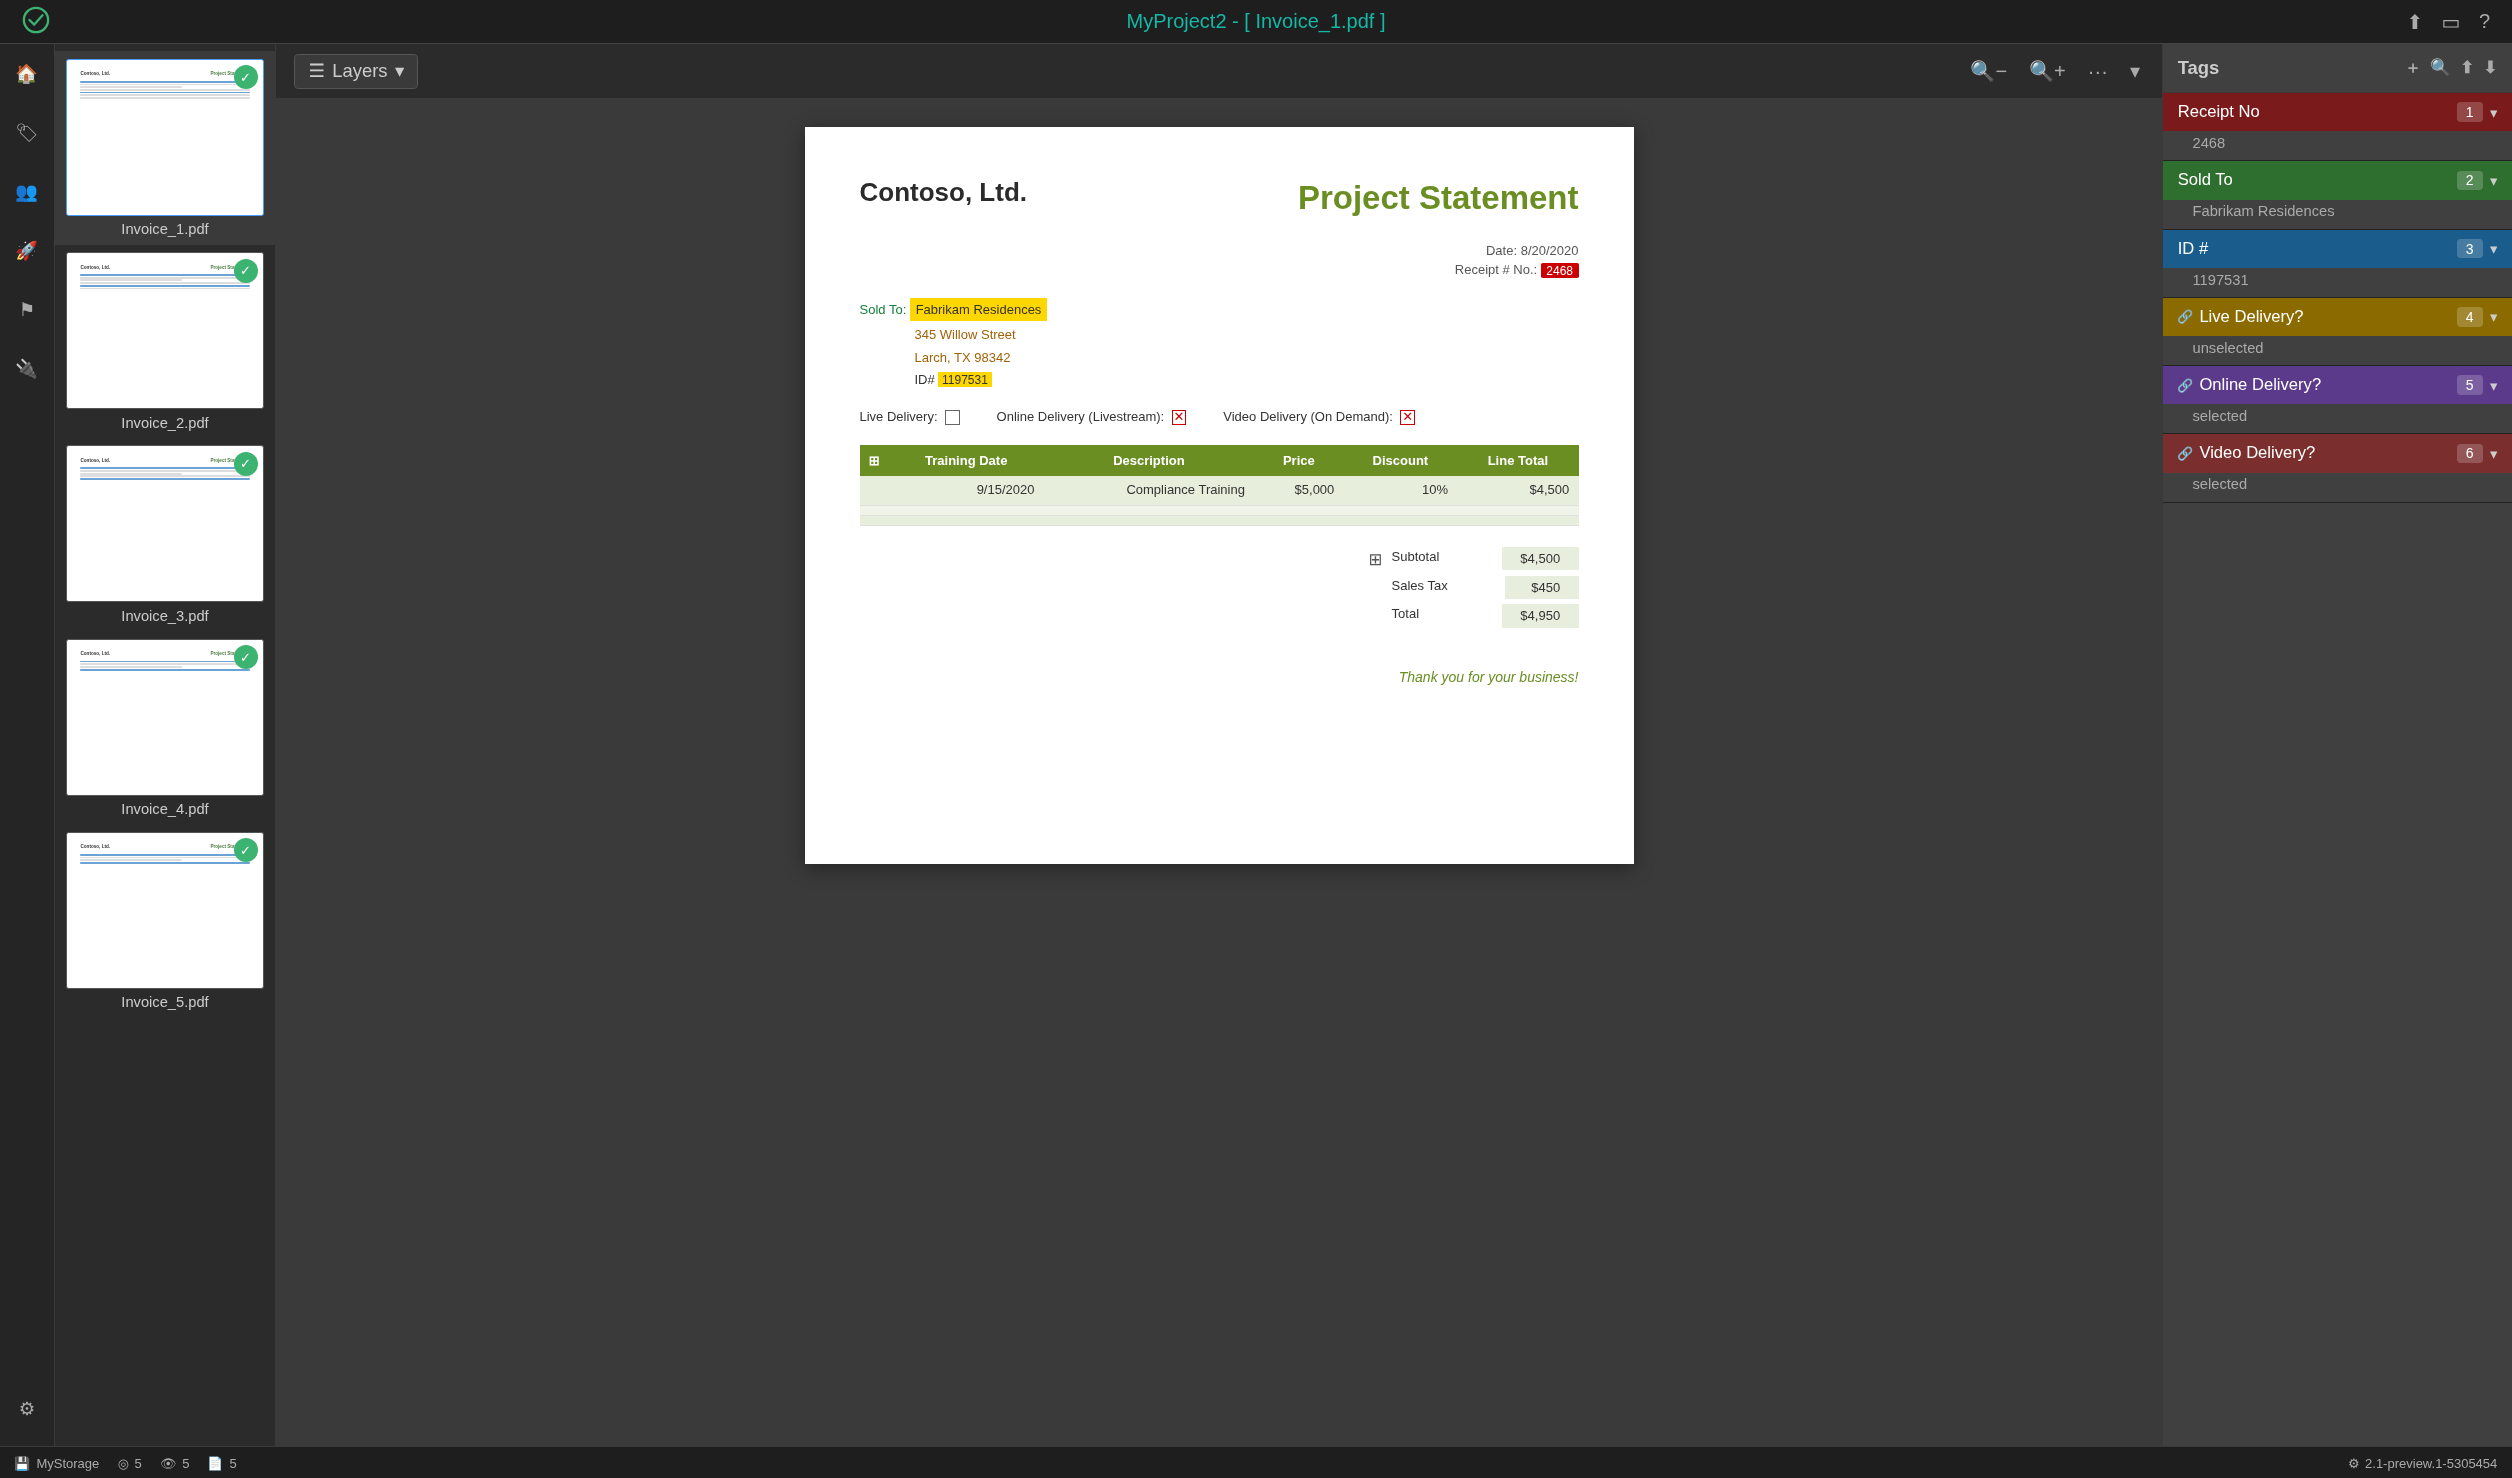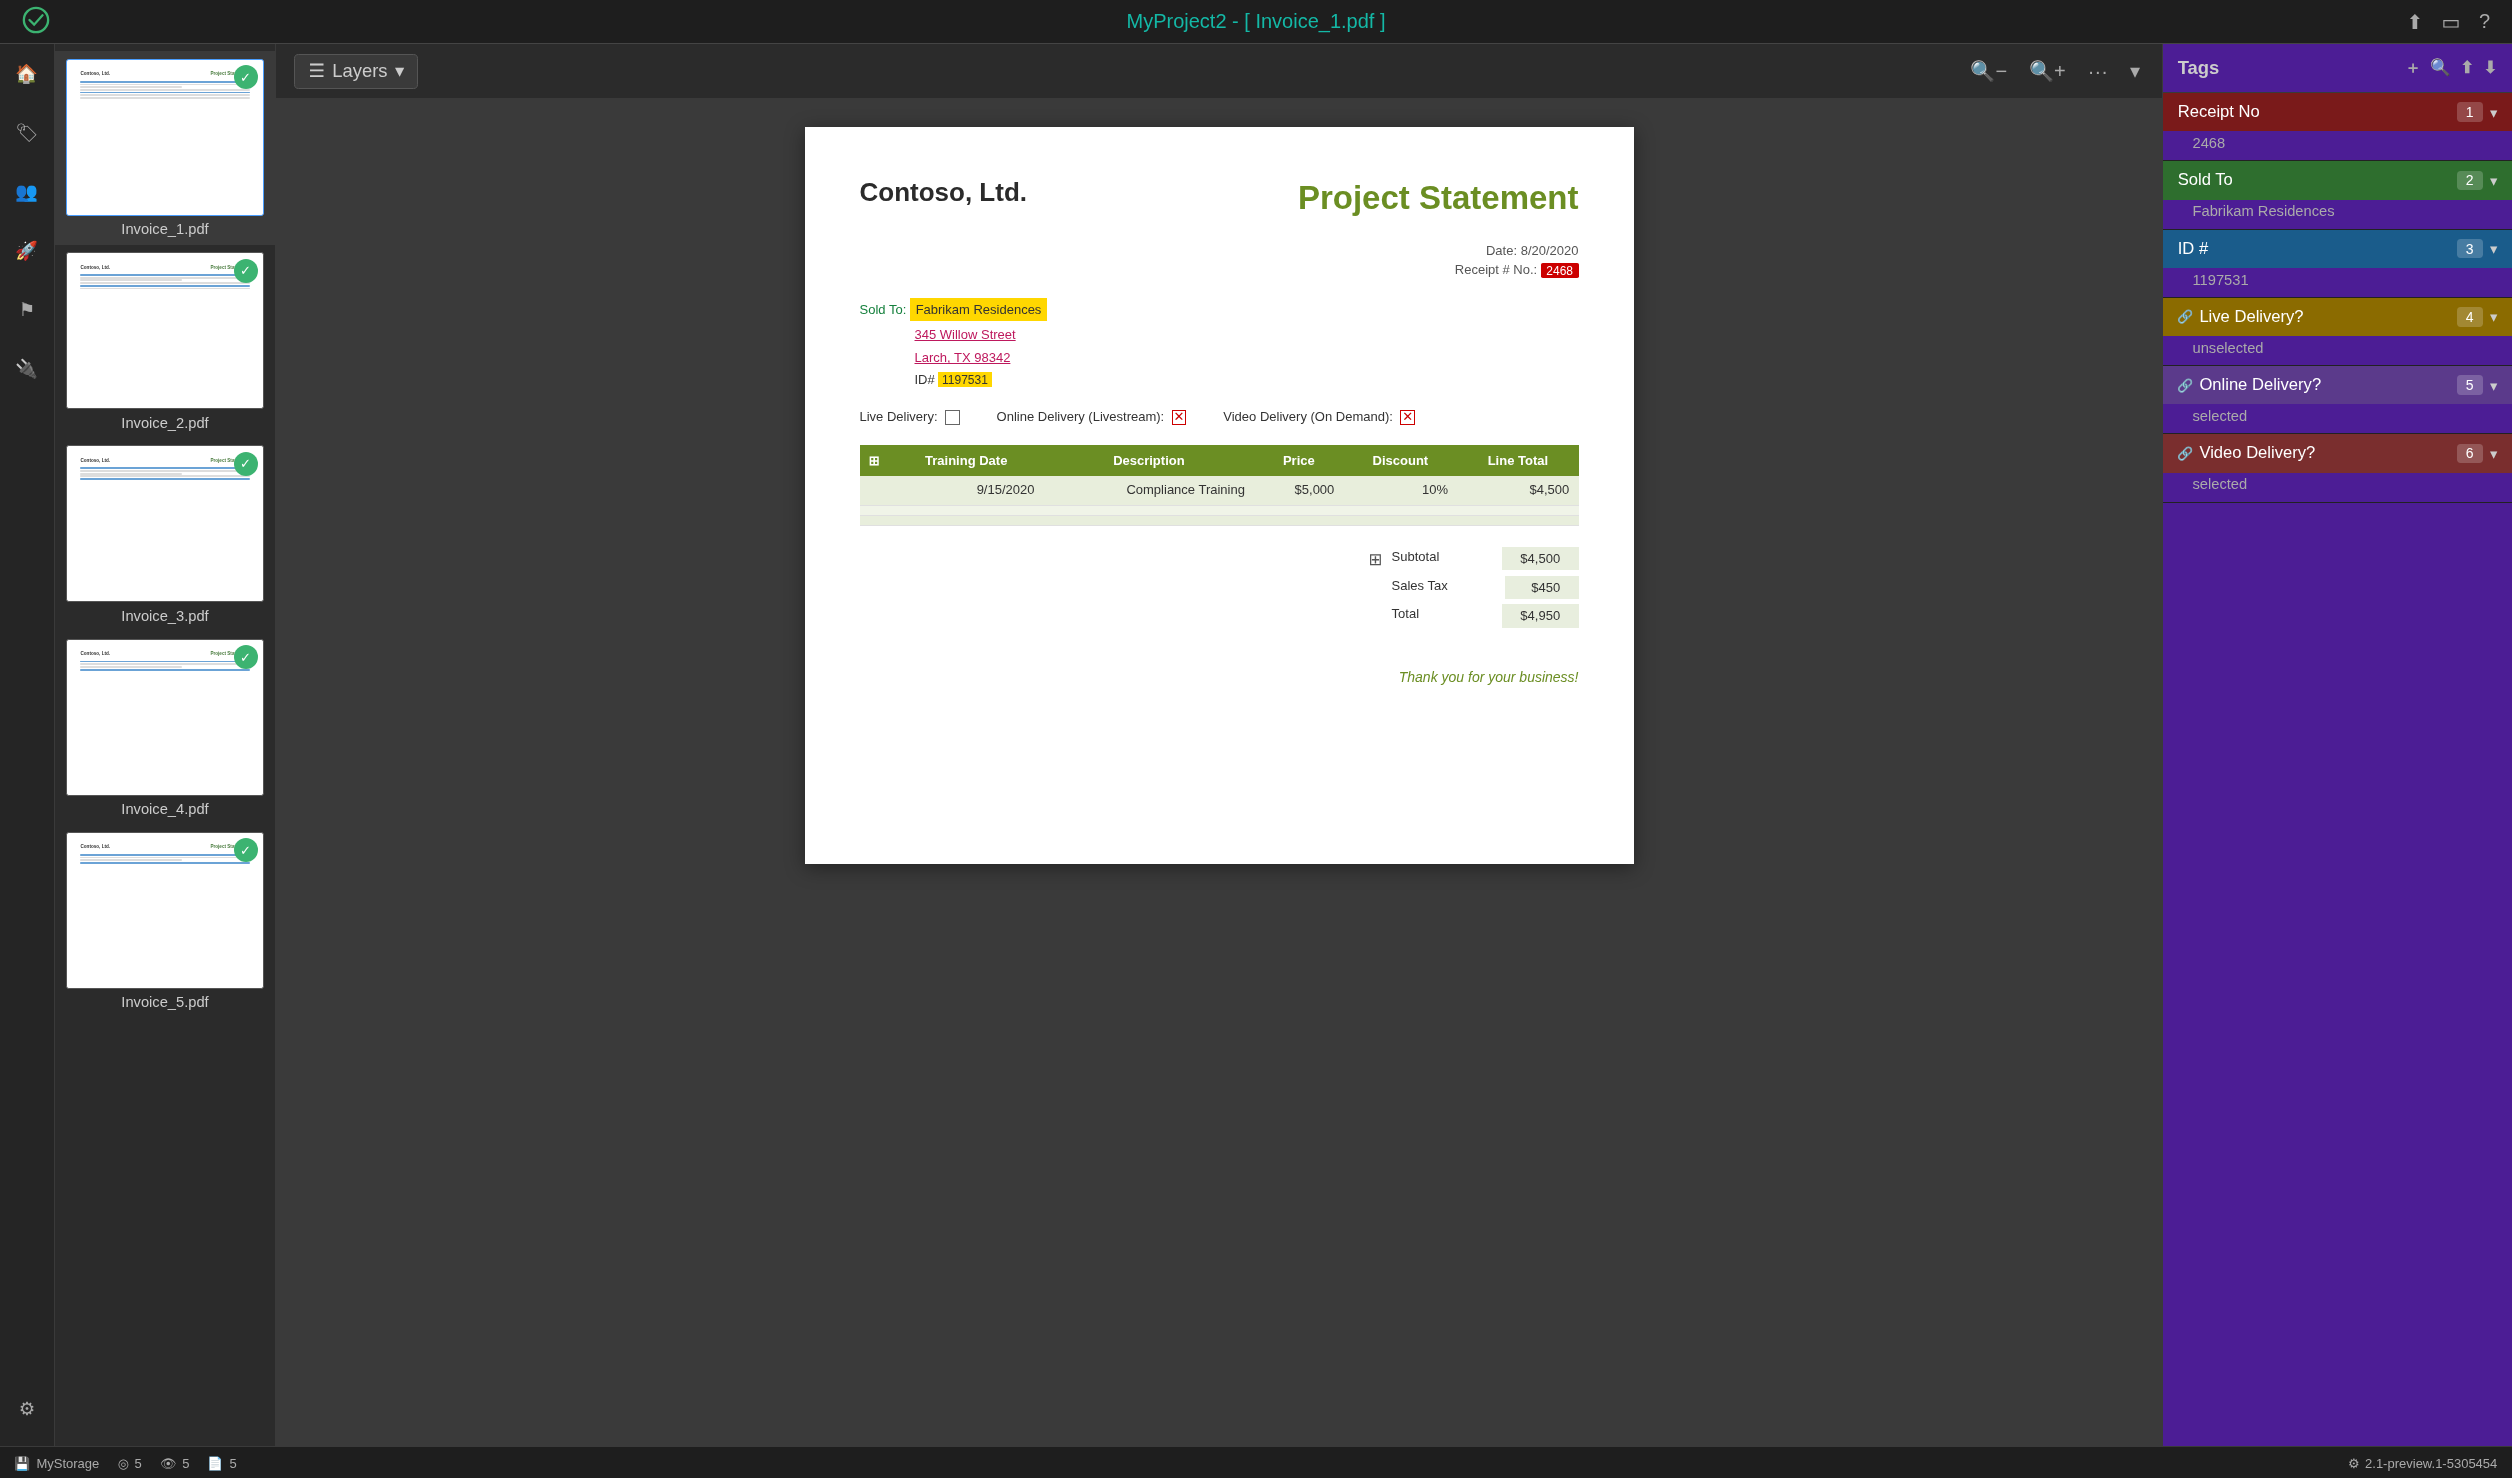--- a/index.html
+++ b/index.html
@@ -256,24 +256,23 @@
     }
     .sold-to-highlight {
       background: #ffd700;
       color: #333;
       padding: 1.8px 5.5px;
       display: inline-block;
       font-size: 13px;
     }
     .sold-to-address {
       font-size: 13px;
-      color: #be185d;
+      color: #a16207;
       margin-top: 3.7px;
       padding-left: 55px;
-      text-decoration: underline;
     }
     .sold-to-id {
       font-size: 13px;
       color: #333;
       margin-top: 1.8px;
       padding-left: 55px;
     }
     .id-highlight {
       background: #ffd700;
       color: #333;
@@ -353,21 +352,21 @@
       text-align: right;
       color: #6b8e23;
       font-size: 14px;
       margin-top: 37px;
       font-style: italic;
     }
 
     
     .tags-panel {
       width: 350px;
-      background: #4c1d95;
+      background: #404040;
       border-left: 0.9px solid #3a3a3a;
       display: flex;
       flex-direction: column;
       flex-shrink: 0;
       overflow-y: auto;
     }
     .tags-header {
       padding: 13px 14.7px;
       font-size: 18.4px;
       font-weight: 600;

